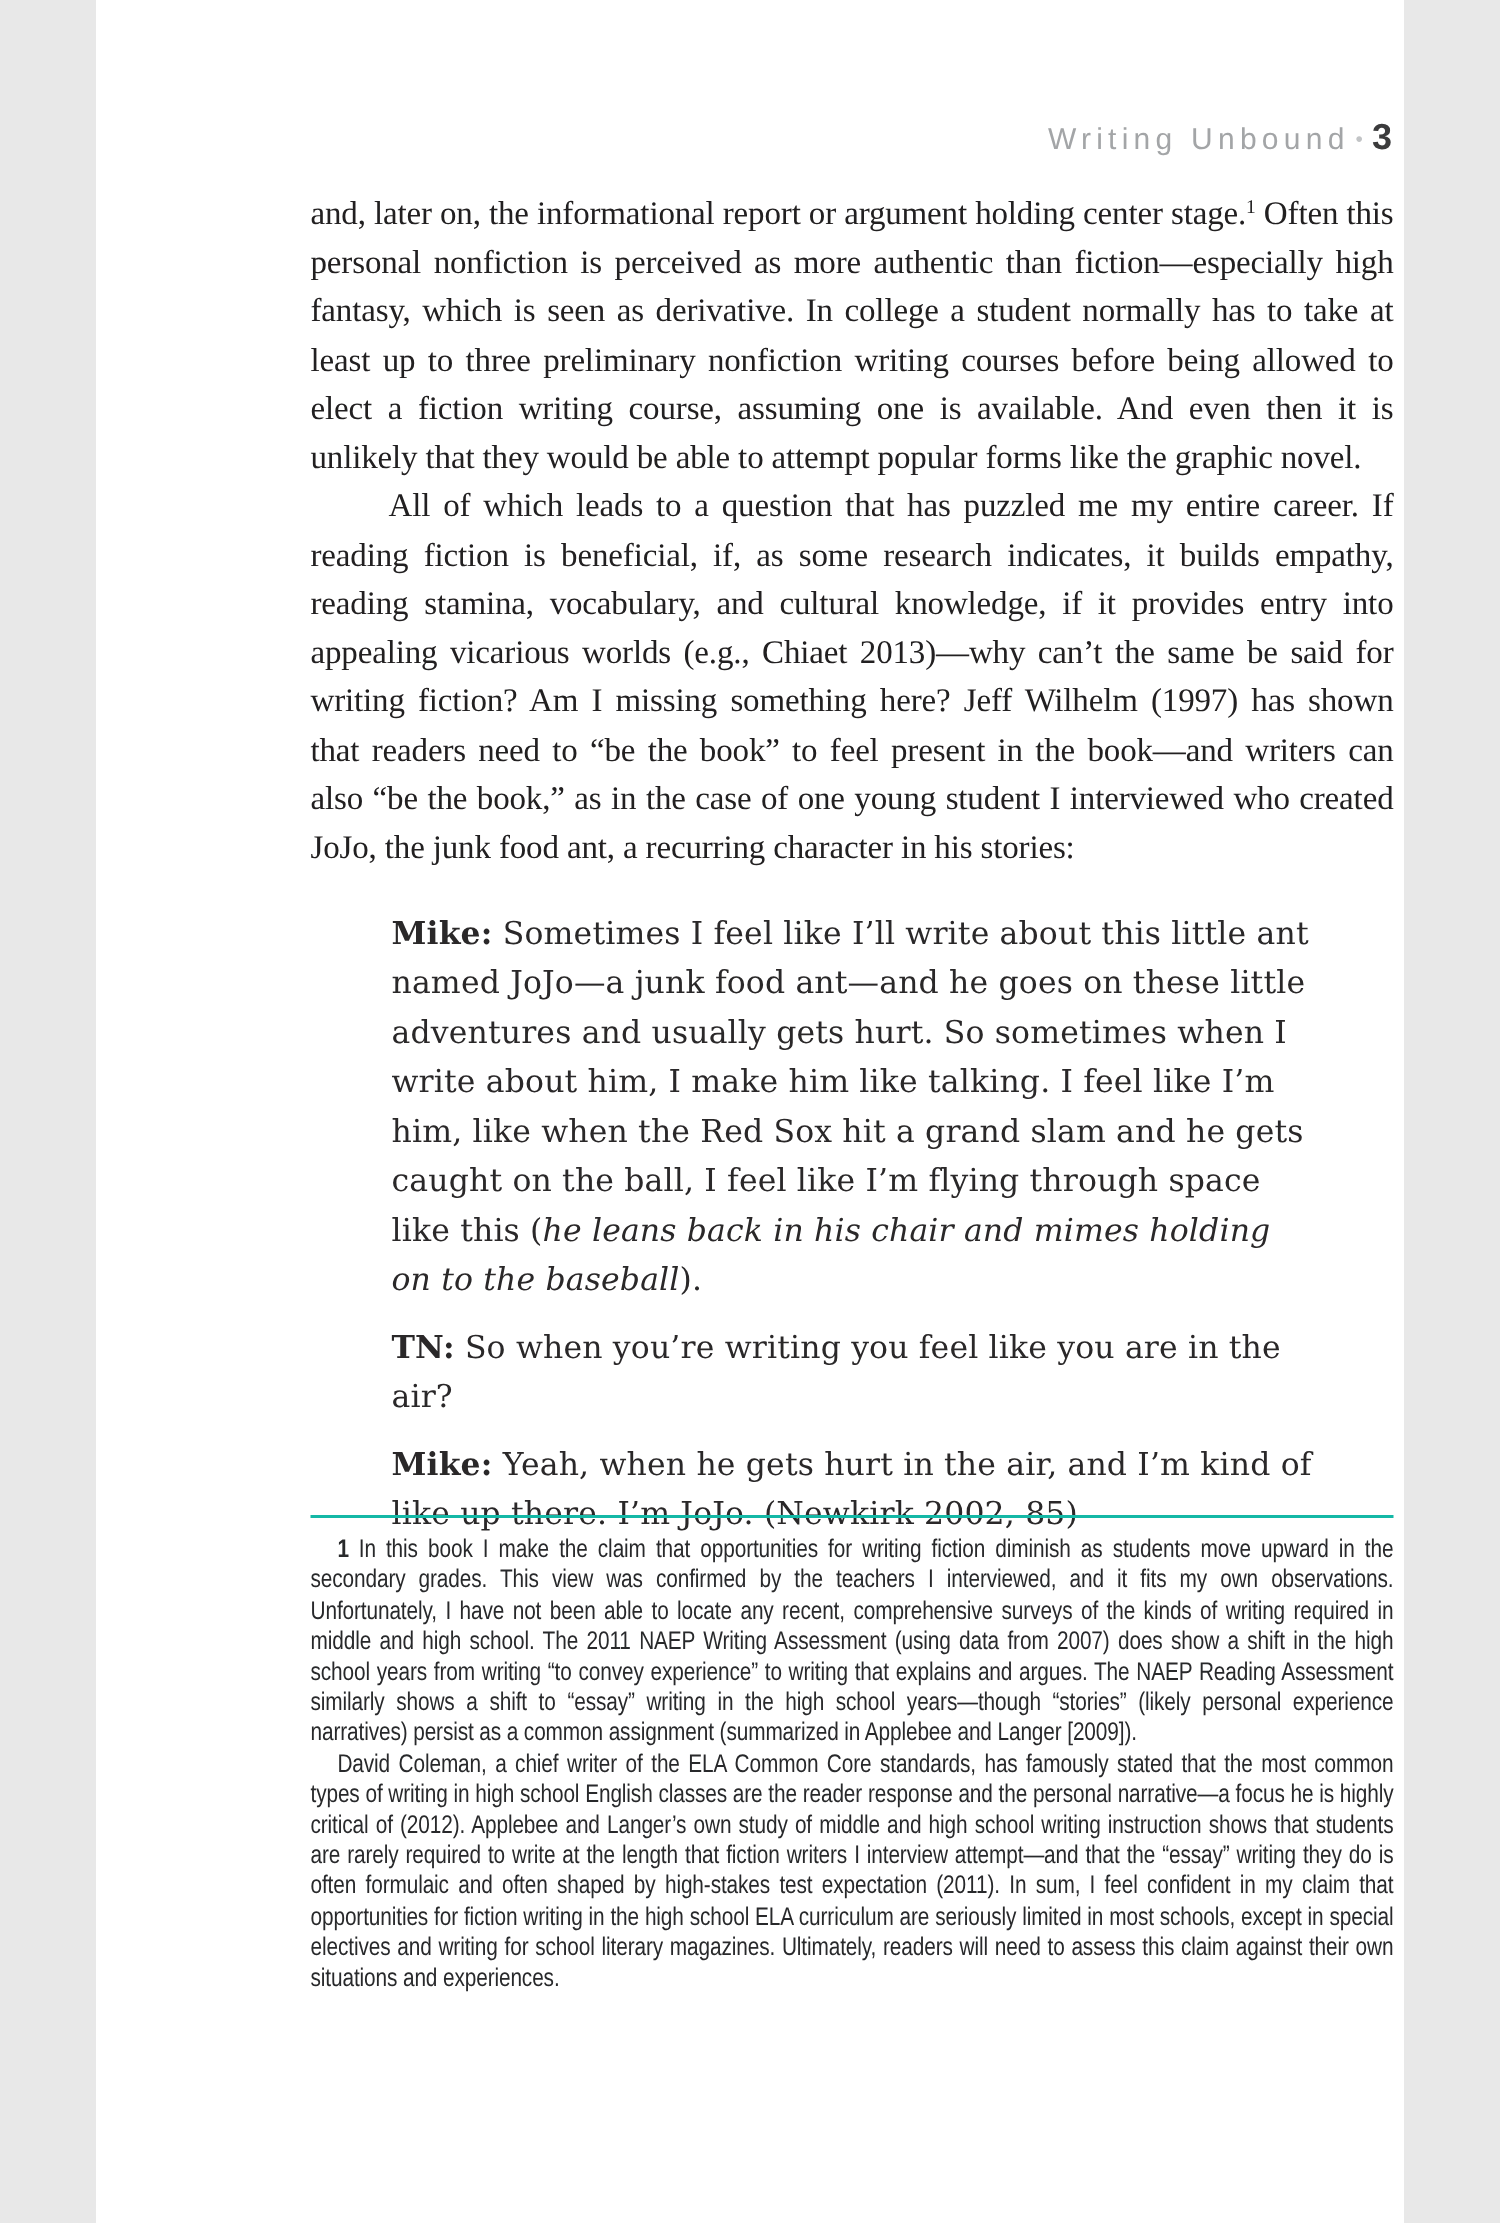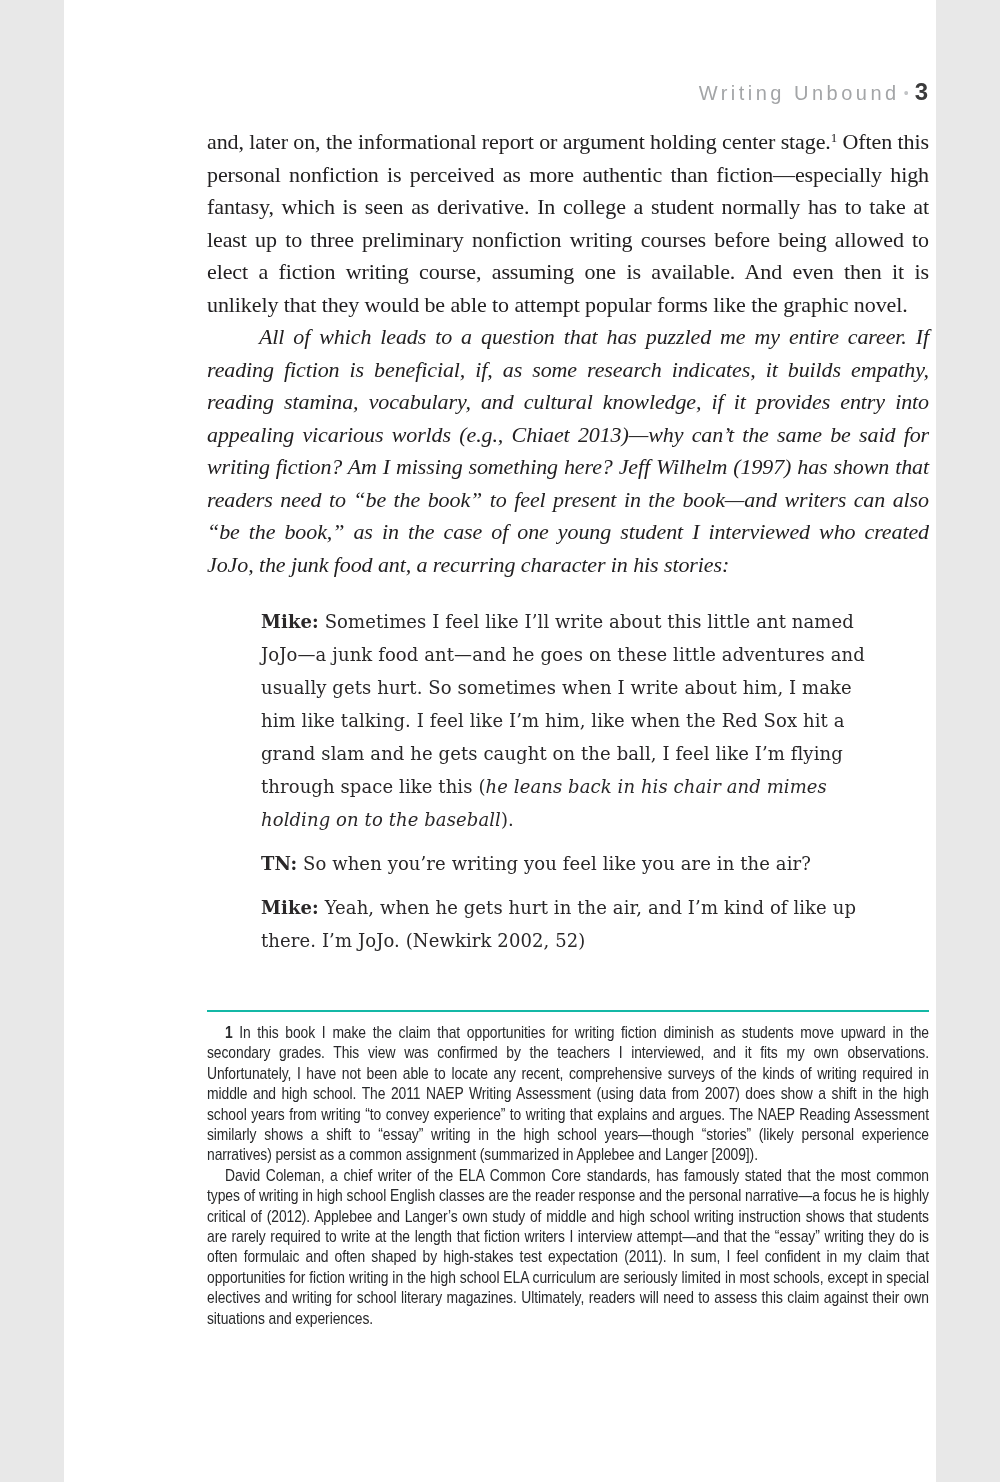--- a/index.html
+++ b/index.html
@@ -48,33 +48,33 @@
     position: absolute;
     top: 126px;
     left: 143px;
     width: 722px;
     font-size: 22px;
     line-height: 32.5px;
     text-align: justify;
     letter-spacing: -0.1px;
   }
   .body-text p { margin: 0; }
-  .body-text p.indented { text-indent: 52px; font-style: italic; }
+  .body-text p.indented { text-indent: 52px; }
   .body-text sup {
     font-size: 13px;
     line-height: 0;
     vertical-align: 7px;
   }
 
   
   .dialogue {
     margin: 24px 0 0 54px;
     width: 614px;
     font-family: "DejaVu Serif", serif;
-    font-size: 18px;
+    font-size: 21px;
     line-height: 33px;
     text-align: left;
     letter-spacing: 0.1px;
     color: #2a2829;
   }
   .dialogue p { margin: 0 0 11px 0; }
   .dialogue .speaker { font-weight: bold; }
   .dialogue .stage-direction { font-style: italic; }
 
   
@@ -116,21 +116,21 @@
     <p class="indented">All of which leads to a question that has puzzled me my entire career. If reading fiction is beneficial, if, as some research indicates, it builds empathy, reading stamina, vocabulary, and cultural knowledge, if it provides entry into appealing vicarious worlds (e.g., Chiaet 2013)—why can’t the same be said for writing fiction? Am I missing something here? Jeff Wilhelm (1997) has shown that readers need to “be the book” to feel present in the book—and writers can also “be the book,” as in the case of one young student I interviewed who created JoJo, the junk food ant, a recurring character in his stories:</p>
 
     <div class="dialogue">
       <p><span class="speaker">Mike:</span>
         <span>Sometimes I feel like I’ll write about this little ant named JoJo—a junk food ant—and he goes on these little adventures and usually gets hurt. So sometimes when I write about him, I make him like talking. I feel like I’m him, like when the Red Sox hit a grand slam and he gets caught on the ball, I feel like I’m flying through space like this (</span><span class="stage-direction">he leans back in his chair and mimes holding on to the baseball</span><span>).</span></p>
 
       <p><span class="speaker">TN:</span>
         <span>So when you’re writing you feel like you are in the air?</span></p>
 
       <p><span class="speaker">Mike:</span>
-        <span>Yeah, when he gets hurt in the air, and I’m kind of like up there. I’m JoJo. (Newkirk 2002, 52)</span></p>
+        <span>Yeah, when he gets hurt in the air, and I’m kind of like up there. I’m JoJo. (Newkirk 2002, 85)</span></p>
     </div>
 
   </div>
 
   <div class="footnote">
     <div class="footnote-inner">
       <p class="fn-first"><span class="fn-marker">1</span><span>In this book I make the claim that opportunities for writing fiction diminish as students move upward in the secondary grades. This view was confirmed by the teachers I interviewed, and it fits my own observations. Unfortunately, I have not been able to locate any recent, comprehensive surveys of the kinds of writing required in middle and high school. The 2011 NAEP Writing Assessment (using data from 2007) does show a shift in the high school years from writing “to convey experience” to writing that explains and argues. The NAEP Reading Assessment similarly shows a shift to “essay” writing in the high school years—though “stories” (likely personal experience narratives) persist as a common assignment (summarized in Applebee and Langer [2009]).</span></p>
       <p class="fn-second">David Coleman, a chief writer of the ELA Common Core standards, has famously stated that the most common types of writing in high school English classes are the reader response and the personal narrative—a focus he is highly critical of (2012). Applebee and Langer’s own study of middle and high school writing instruction shows that students are rarely required to write at the length that fiction writers I interview attempt—and that the “essay” writing they do is often formulaic and often shaped by high-stakes test expectation (2011). In sum, I feel confident in my claim that opportunities for fiction writing in the high school ELA curriculum are seriously limited in most schools, except in special electives and writing for school literary magazines. Ultimately, readers will need to assess this claim against their own situations and experiences.</p>
     </div>
   </div>

